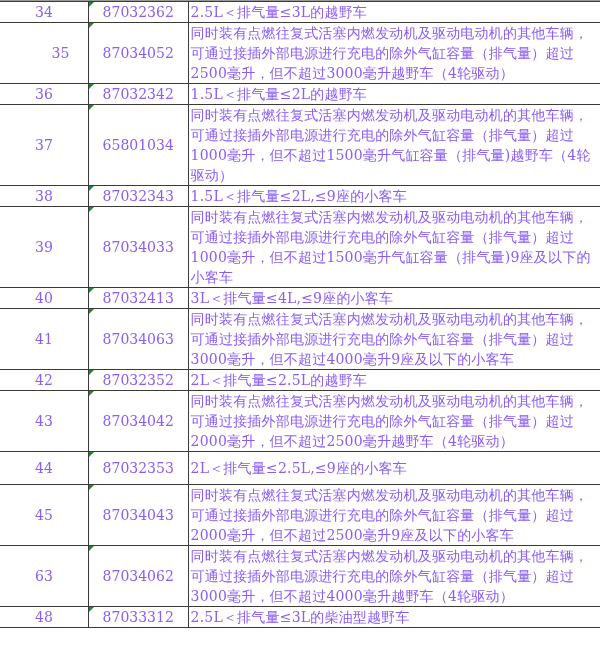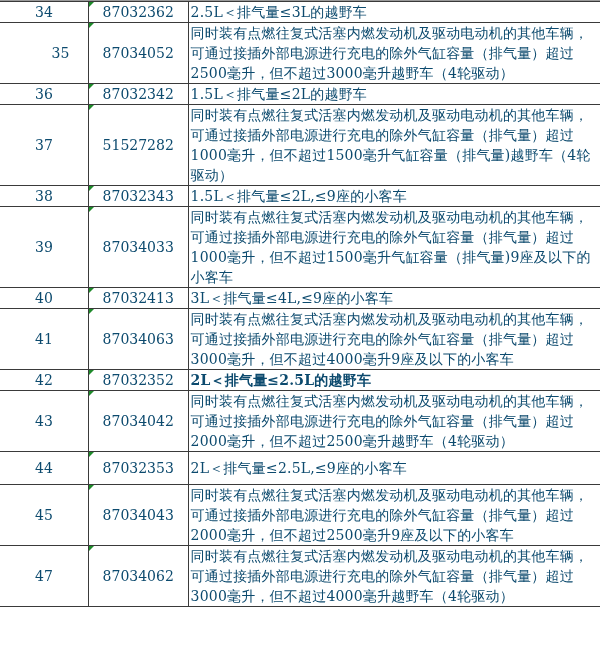--- a/index.html
+++ b/index.html
@@ -2,21 +2,21 @@
 <html><head>
 <meta charset="utf-8">
 <style>
   html, body { margin: 0; padding: 0; background: #ffffff; }
   body { width: 600px; height: 649px; overflow: hidden; position: relative; }
   .sheet {
     position: absolute; left: 0; top: 1px;
     border-collapse: collapse;
     table-layout: fixed;
     font-family: "DejaVu Serif", "Liberation Serif", serif;
-    color: #0c4a6e;
+    color: #8b5cf6;
   }
   .sheet td {
     border: 1px solid #3a3a3a;
     padding: 0;
     vertical-align: middle;
     font-size: 14px;
     line-height: 20px;
     position: relative;
   }
   .sheet td.c-seq { width: 58px; text-align: center; border-left: none; }
@@ -50,21 +50,21 @@
     <td class="c-code" style="height: 59px;"><span class="flag"></span><span class="code-text">87034052</span></td>
     <td class="c-desc" style="height: 59px;">同时装有点燃往复式活塞内燃发动机及驱动电动机的其他车辆，可通过接插外部电源进行充电的除外气缸容量（排气量）超过2500毫升，但不超过3000毫升越野车（4轮驱动）</td>
   </tr>
       <tr class="short" style="height: 21px;">
     <td class="c-seq" style="height: 20px;">36</td>
     <td class="c-code" style="height: 20px;"><span class="flag"></span><span class="code-text">87032342</span></td>
     <td class="c-desc" style="height: 20px;">1.5L＜排气量≤2L的越野车</td>
   </tr>
       <tr style="height: 81px;">
     <td class="c-seq" style="height: 80px;">37</td>
-    <td class="c-code" style="height: 80px;"><span class="flag"></span><span class="code-text">51527282</span></td>
+    <td class="c-code" style="height: 80px;"><span class="flag"></span><span class="code-text">65801034</span></td>
     <td class="c-desc" style="height: 80px;">同时装有点燃往复式活塞内燃发动机及驱动电动机的其他车辆，可通过接插外部电源进行充电的除外气缸容量（排气量）超过1000毫升，但不超过1500毫升气缸容量（排气量)越野车（4轮驱动）</td>
   </tr>
       <tr class="short" style="height: 21px;">
     <td class="c-seq" style="height: 20px;">38</td>
     <td class="c-code" style="height: 20px;"><span class="flag"></span><span class="code-text">87032343</span></td>
     <td class="c-desc" style="height: 20px;">1.5L＜排气量≤2L,≤9座的小客车</td>
   </tr>
       <tr style="height: 80px;">
     <td class="c-seq" style="height: 79px;">39</td>
     <td class="c-code" style="height: 79px;"><span class="flag"></span><span class="code-text">87034033</span></td>
@@ -76,36 +76,41 @@
     <td class="c-desc" style="height: 20px;">3L＜排气量≤4L,≤9座的小客车</td>
   </tr>
       <tr style="height: 61px;">
     <td class="c-seq" style="height: 60px;">41</td>
     <td class="c-code" style="height: 60px;"><span class="flag"></span><span class="code-text">87034063</span></td>
     <td class="c-desc" style="height: 60px;">同时装有点燃往复式活塞内燃发动机及驱动电动机的其他车辆，可通过接插外部电源进行充电的除外气缸容量（排气量）超过3000毫升，但不超过4000毫升9座及以下的小客车</td>
   </tr>
       <tr class="short" style="height: 21px;">
     <td class="c-seq" style="height: 20px;">42</td>
     <td class="c-code" style="height: 20px;"><span class="flag"></span><span class="code-text">87032352</span></td>
-    <td class="c-desc" style="height: 20px; font-weight: bold;">2L＜排气量≤2.5L的越野车</td>
+    <td class="c-desc" style="height: 20px;">2L＜排气量≤2.5L的越野车</td>
   </tr>
       <tr style="height: 60px;">
     <td class="c-seq" style="height: 59px;">43</td>
     <td class="c-code" style="height: 59px;"><span class="flag"></span><span class="code-text">87034042</span></td>
     <td class="c-desc" style="height: 59px;">同时装有点燃往复式活塞内燃发动机及驱动电动机的其他车辆，可通过接插外部电源进行充电的除外气缸容量（排气量）超过2000毫升，但不超过2500毫升越野车（4轮驱动）</td>
   </tr>
       <tr class="short" style="height: 33px;">
     <td class="c-seq" style="height: 20px;">44</td>
     <td class="c-code" style="height: 20px;"><span class="flag"></span><span class="code-text">87032353</span></td>
     <td class="c-desc" style="height: 20px;">2L＜排气量≤2.5L,≤9座的小客车</td>
   </tr>
       <tr style="height: 61px;">
     <td class="c-seq" style="height: 60px;">45</td>
     <td class="c-code" style="height: 60px;"><span class="flag"></span><span class="code-text">87034043</span></td>
     <td class="c-desc" style="height: 60px;">同时装有点燃往复式活塞内燃发动机及驱动电动机的其他车辆，可通过接插外部电源进行充电的除外气缸容量（排气量）超过2000毫升，但不超过2500毫升9座及以下的小客车</td>
   </tr>
       <tr style="height: 60px;">
-    <td class="c-seq" style="height: 59px;">47</td>
+    <td class="c-seq" style="height: 59px;">63</td>
     <td class="c-code" style="height: 59px;"><span class="flag"></span><span class="code-text">87034062</span></td>
     <td class="c-desc" style="height: 59px;">同时装有点燃往复式活塞内燃发动机及驱动电动机的其他车辆，可通过接插外部电源进行充电的除外气缸容量（排气量）超过3000毫升，但不超过4000毫升越野车（4轮驱动）</td>
+  </tr>
+      <tr class="short" style="height: 21px;">
+    <td class="c-seq" style="height: 20px;">48</td>
+    <td class="c-code" style="height: 20px;"><span class="flag"></span><span class="code-text">87033312</span></td>
+    <td class="c-desc" style="height: 20px;">2.5L＜排气量≤3L的柴油型越野车</td>
   </tr>
     </tbody>
 </table>
 
 </body></html>

